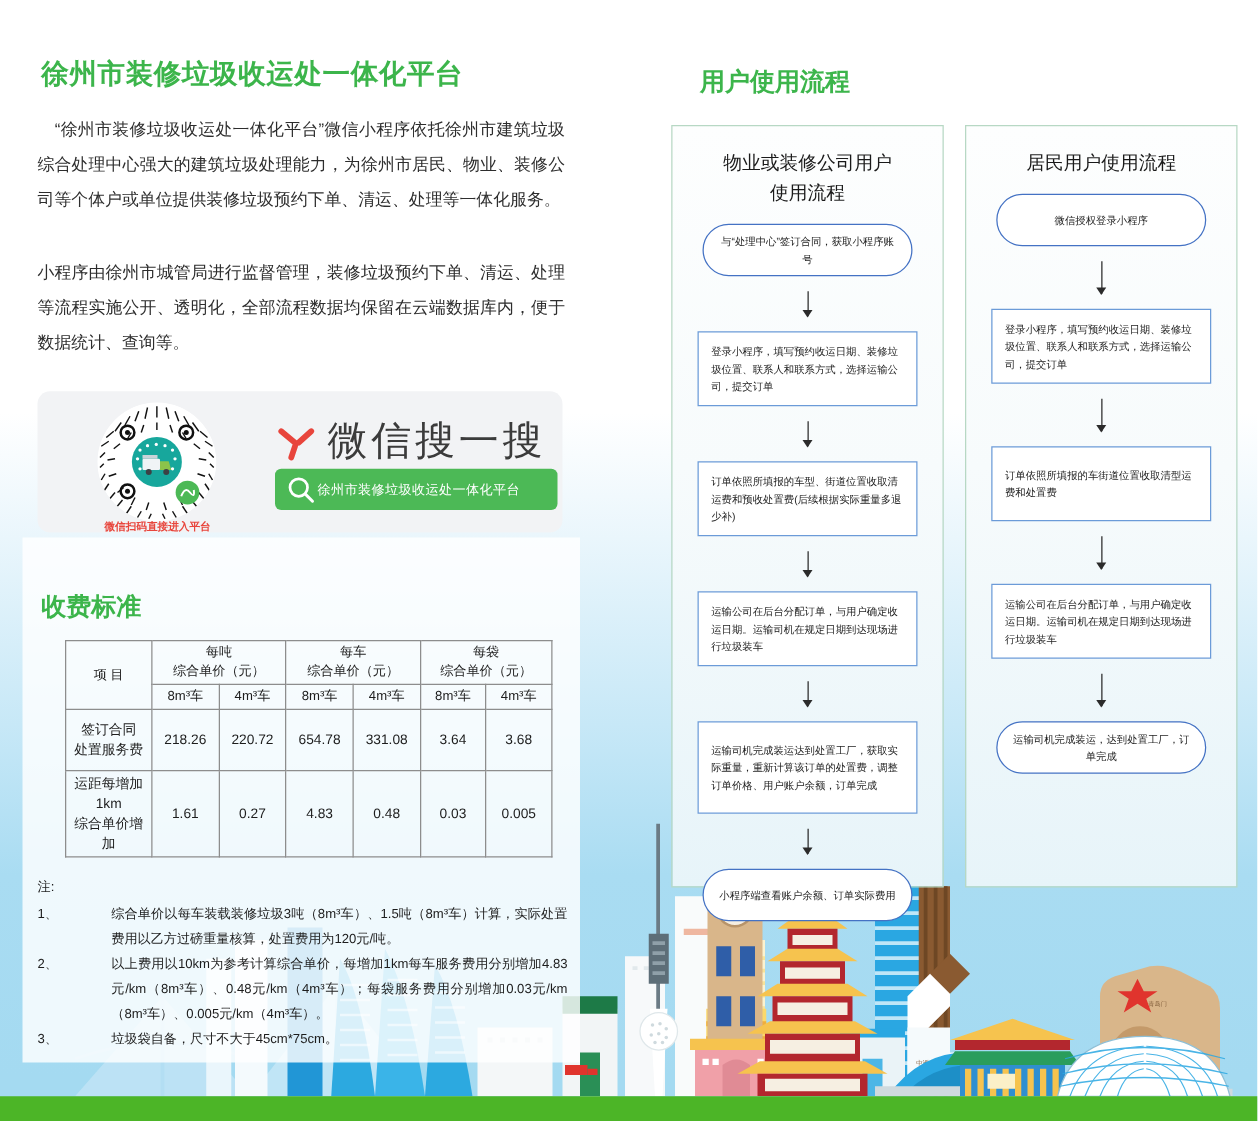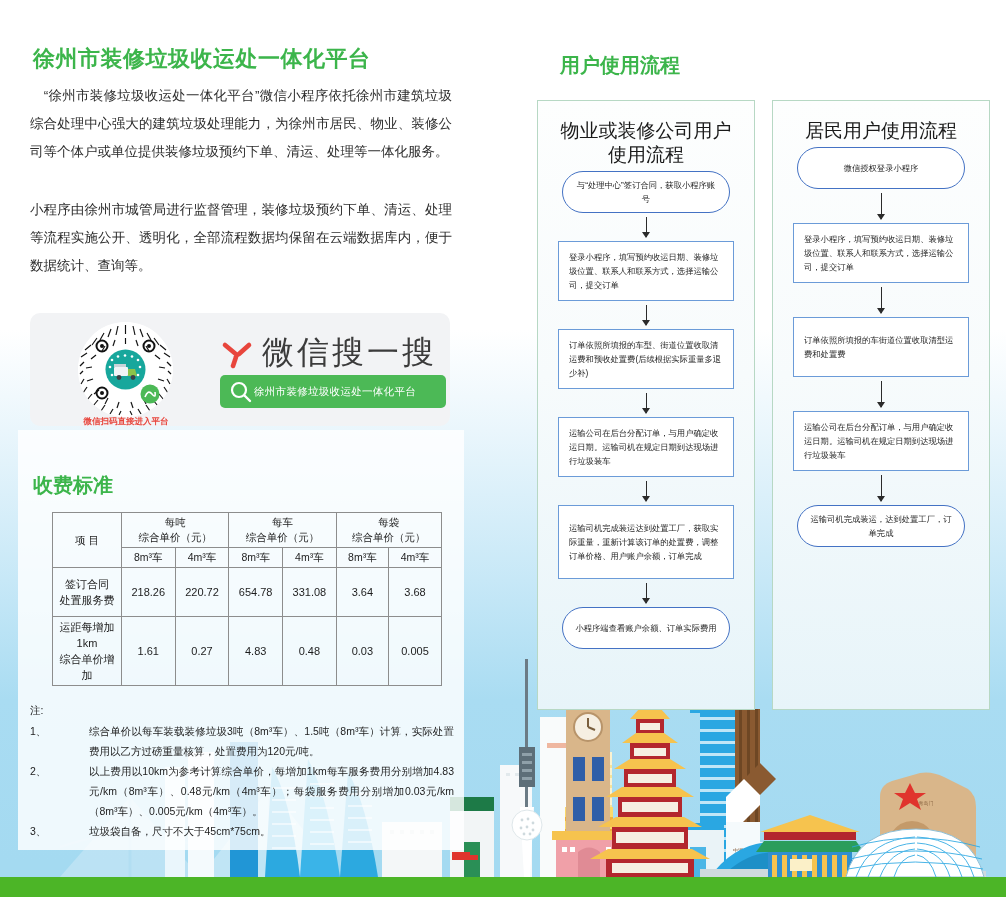--- a/index.html
+++ b/index.html
@@ -24,21 +24,21 @@
   #left-white-panel{
     position:absolute;left:18px;top:430px;width:446px;height:420px;
     background:rgba(255,255,255,0.82);
   }
   #title-main{
     position:absolute;left:33px;top:44px;
     font-size:22px;font-weight:bold;color:#3cb54b;letter-spacing:.5px;
   }
   .para{
     position:absolute;left:30px;width:422px;
-    font-size:13.5px;line-height:28px;color:#2d2d2d;text-align:justify;
+    font-size:13.5px;line-height:28px;color:#2d2d2d;text-align:justify;margin-top:8px;
   }
   #para1{top:82px;}
   #para2{top:196px;}
   
   #qr-card{
     position:absolute;left:30px;top:313px;width:420px;height:113px;
     background:#f2f3f5;border-radius:10px;
   }
   #qr-box{
     position:absolute;left:48px;top:9px;width:95px;height:95px;border-radius:50%;
@@ -88,25 +88,25 @@
     position:absolute;left:80px;top:44px;font-size:20px;font-weight:bold;color:#3cb54b;
   }
   .flow-panel{
     position:absolute;top:92px;
     border:1px solid #b7d8c4;
     background:linear-gradient(to bottom,#fdfefe 0%,#f7fbfc 45%,#e7f4f9 100%);
   }
   #panel-0{left:57px;width:216px;height:608px;}
   #panel-1{left:292px;width:216px;height:608px;}
   .panel-title{
-    text-align:center;font-size:19px;color:#1a1a1a;line-height:24px;
+    text-align:center;font-size:15px;color:#1a1a1a;line-height:24px;
     margin-top:18px;padding:0 8px;
   }
   .node{
-    margin:4px auto;box-sizing:border-box;
+    margin:12px auto;box-sizing:border-box;
     font-size:8.3px;line-height:14px;color:#1d1d1d;
     display:flex;align-items:center;justify-content:center;
     text-align:left;
   }
   .node.terminal{
     border:1px solid #4472c4;border-radius:22px;background:#ffffff;
     text-align:center;justify-content:center;
   }
   .node.process{
     border:1px solid #6b9bd8;background:#ffffff;

